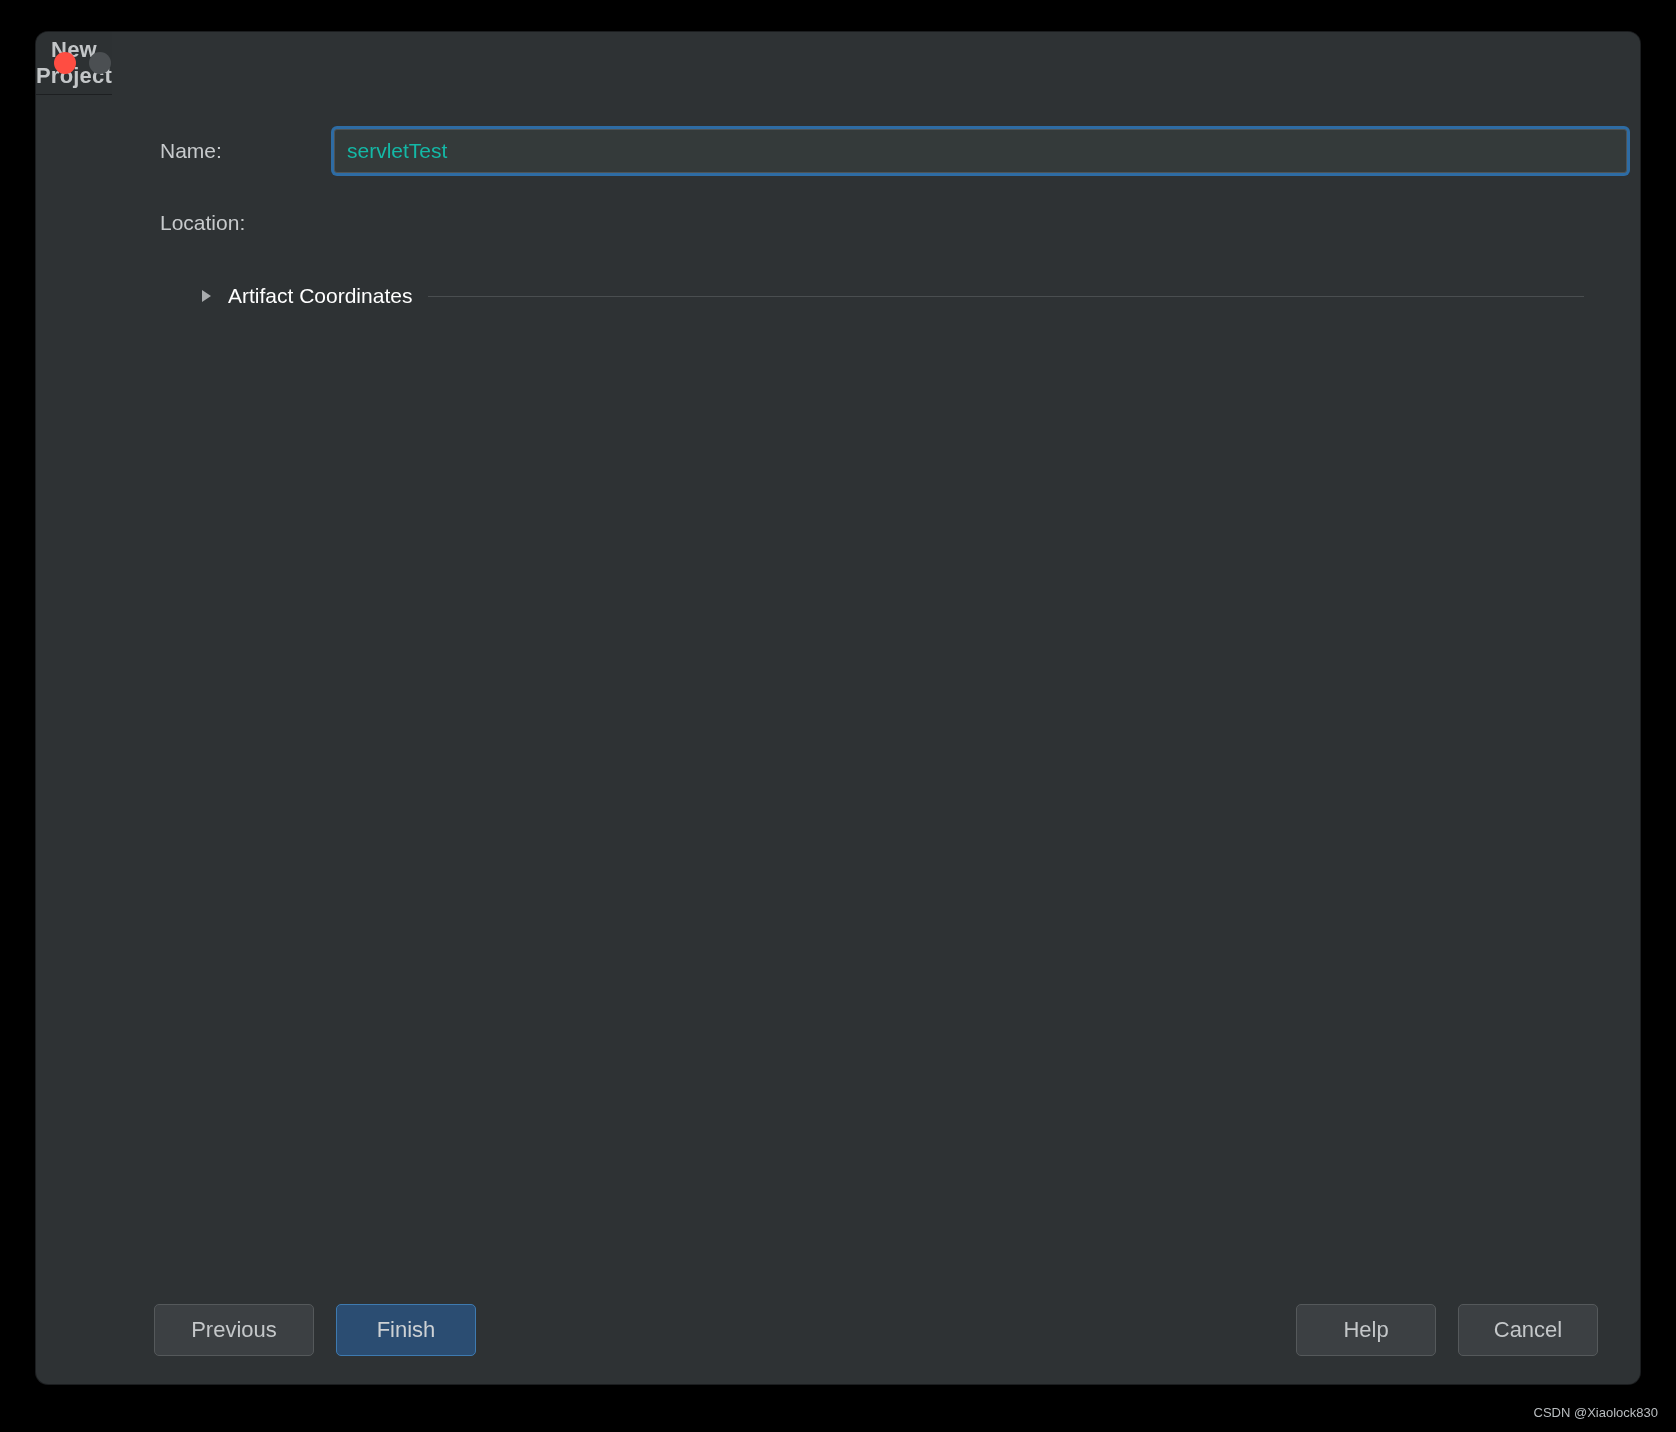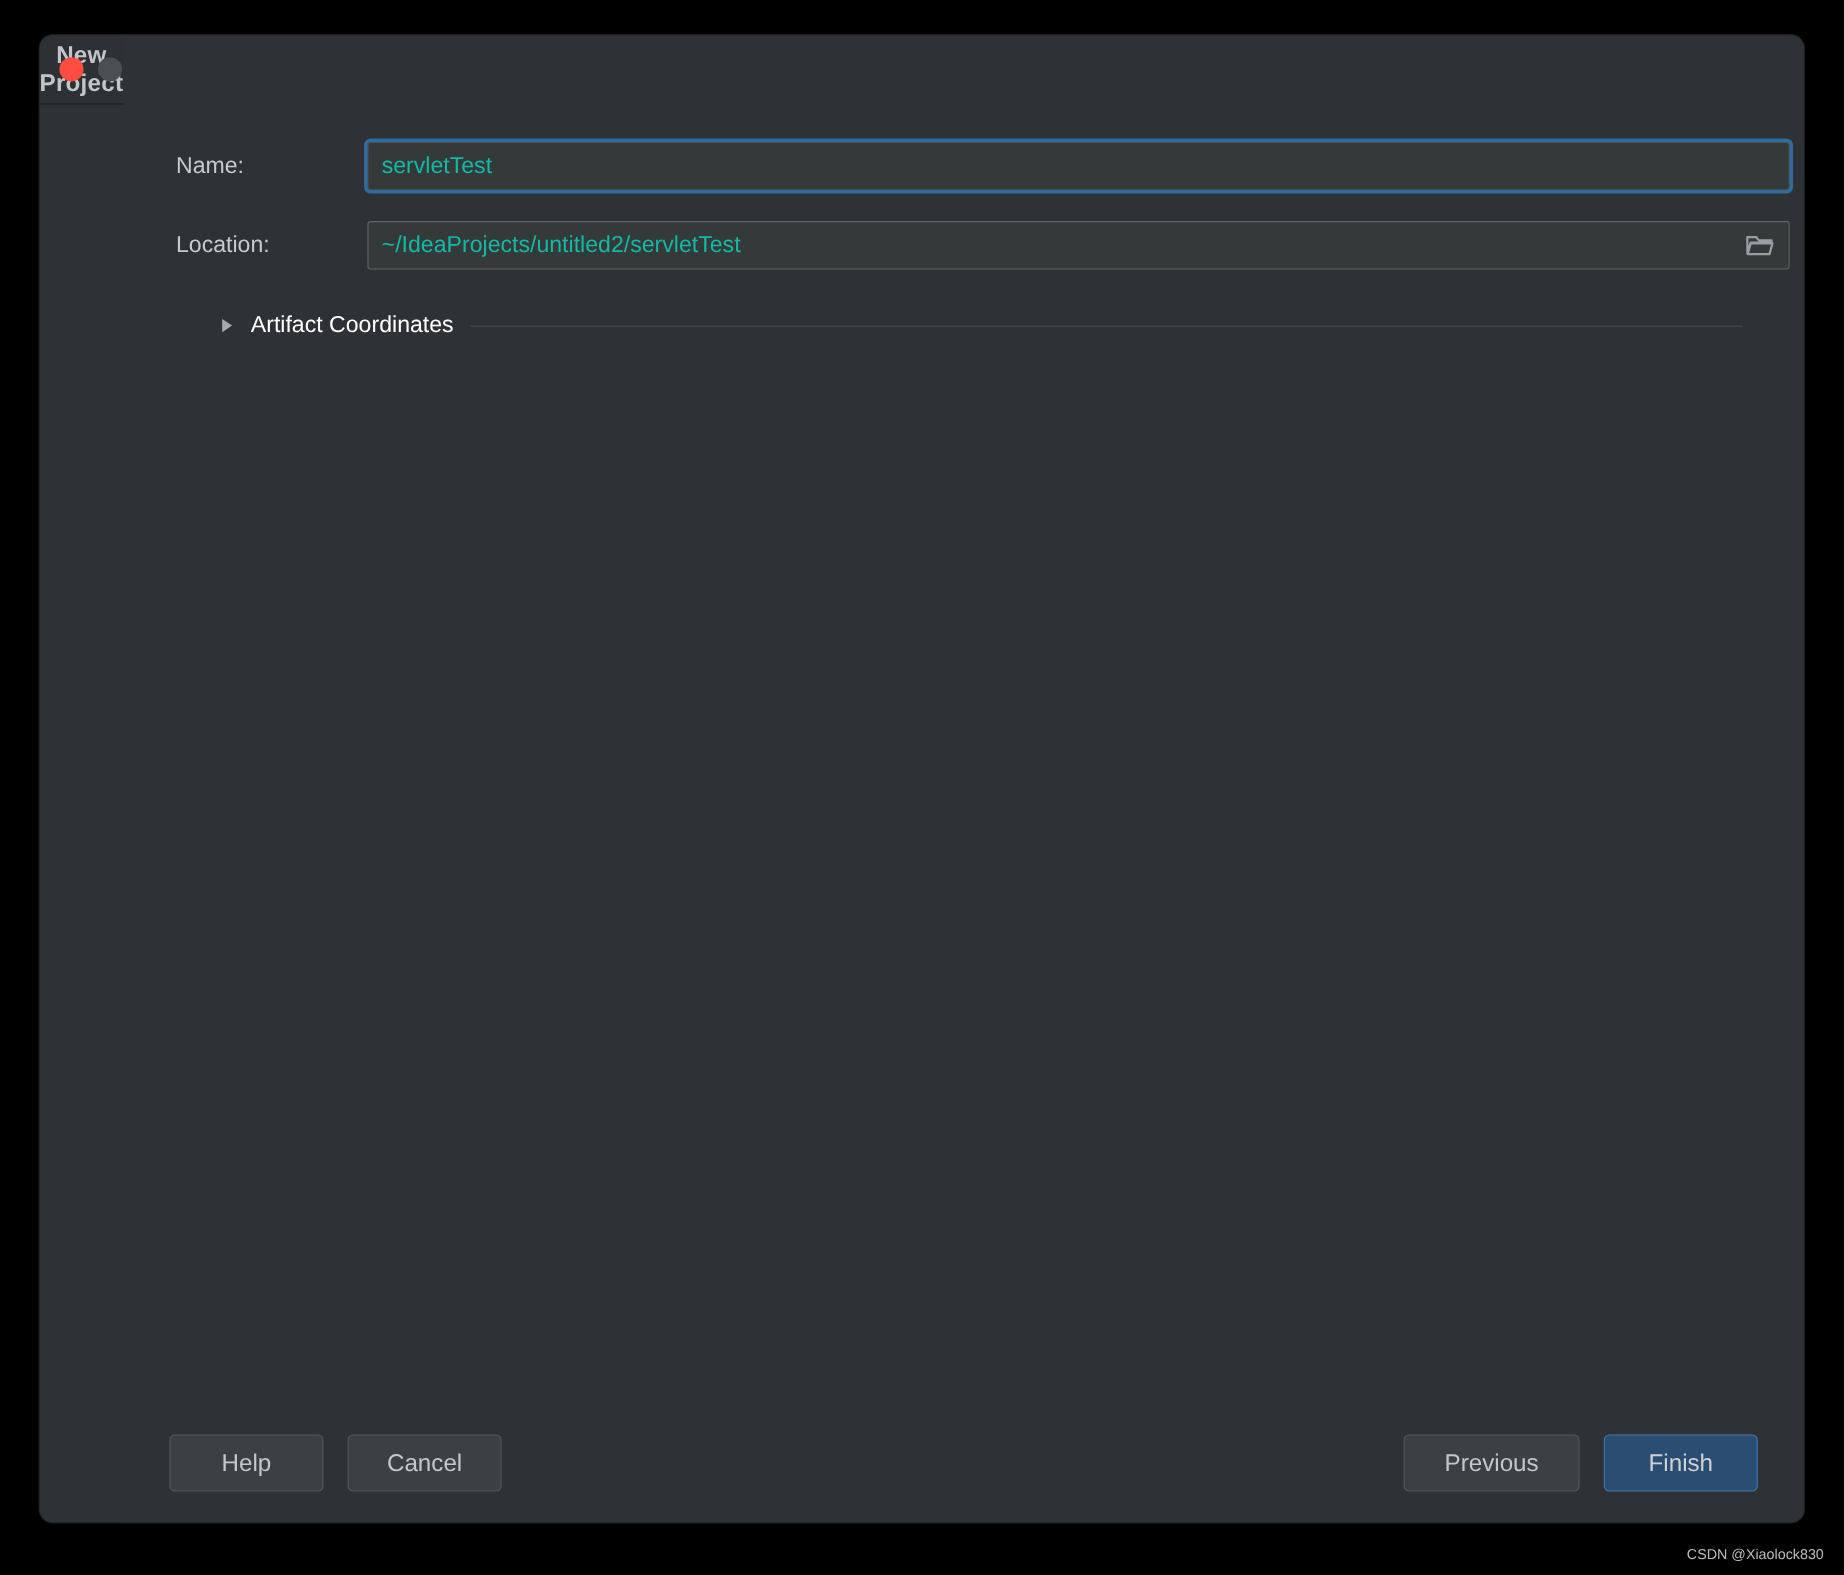--- a/index.html
+++ b/index.html
@@ -245,46 +245,37 @@
 
       <div class="form-row name">
         <div class="field-label">Name:</div>
         <div class="input-wrap">
           <input class="text-input focused" type="text" value="servletTest" style="">
         </div>
       </div>
 
       <div class="form-row location">
         <div class="field-label">Location:</div>
-        <div class="input-wrap">
-          <input class="text-input" type="text" value="~/IdeaProjects/untitled2/servletTest" style="">
-          <span class="browse-icon">
-            <svg width="26" height="22" viewBox="0 0 26 22" xmlns="http://www.w3.org/2000/svg">
-              <path d="M1.5 3.5 h8 l2.5 3 h11.5 v2 H4.5 L1.5 18 Z" fill="none" stroke="#9a9ea1" stroke-width="2" stroke-linejoin="round"></path>
-              <path d="M4.6 9.2 H24.4 L21.6 19 H1.8 Z" fill="none" stroke="#9a9ea1" stroke-width="2" stroke-linejoin="round"></path>
-            </svg>
-          </span>
-        </div>
       </div>
 
       <div class="collapsible">
         <span class="disclosure"></span>
         <span class="collapsible-label">Artifact Coordinates</span>
         <span class="sep-line"></span>
       </div>
 
       <div class="footer">
         <div class="footer-group">
+          <button class="btn wide">Previous</button>
+          <button class="btn primary">Finish</button>
+        </div>
+        <div class="footer-group">
           <button class="btn">Help</button>
           <button class="btn">Cancel</button>
         </div>
-        <div class="footer-group">
-          <button class="btn wide">Previous</button>
-          <button class="btn primary">Finish</button>
-        </div>
       </div>
 
     </div>
   </div>
 
   <div class="watermark">CSDN @Xiaolock830</div>
 
 </div>
 
 </body></html>

